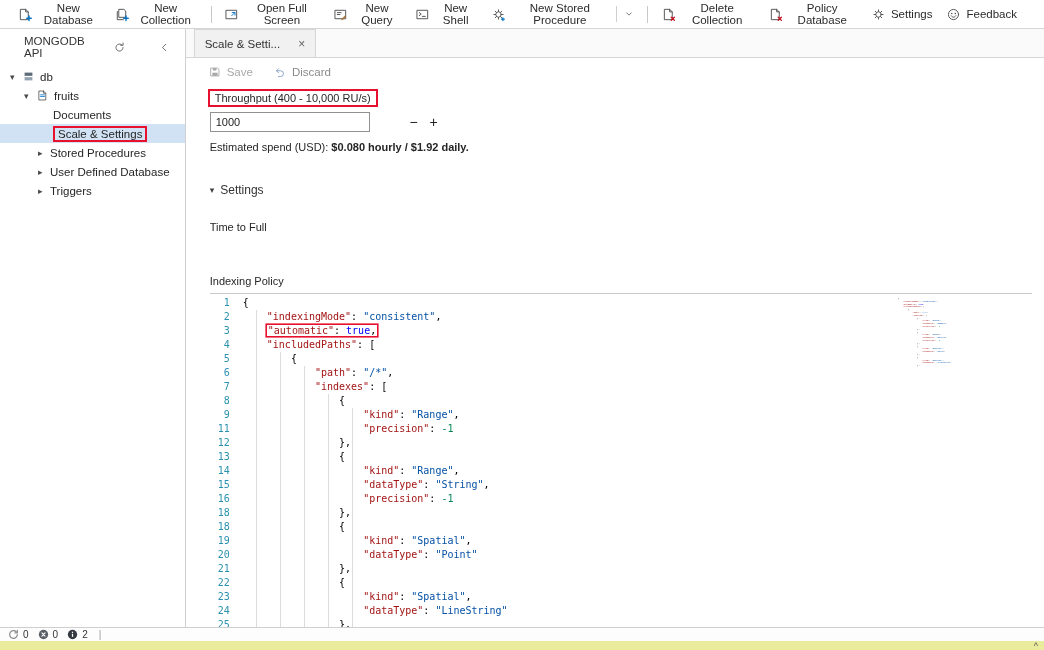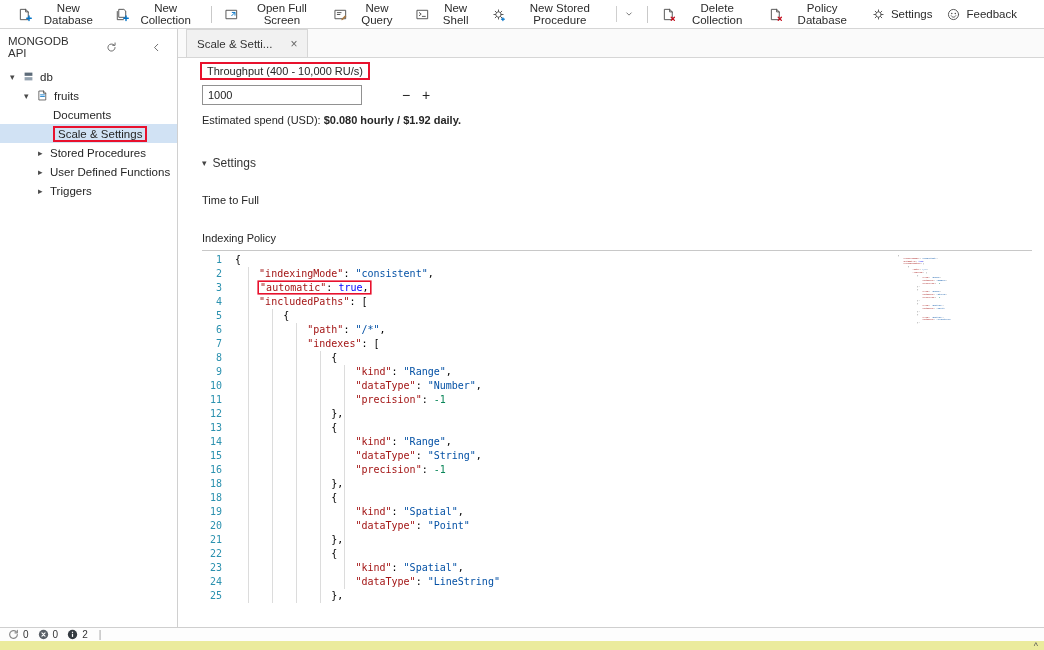--- a/index.html
+++ b/index.html
@@ -16,21 +16,21 @@
             height:100%; padding:0 7px; font-family:inherit; font-size:11.5px; color:#2b2b2b; cursor:pointer; }
   .tb-dd { background:none; border:none; border-left:1px solid #cfcfcf; height:16px;
            display:flex; align-items:center; padding:0 6px; cursor:pointer; }
   .tb-sep { width:1px; height:17px; background:#c9c9c9; margin:0 6px; }
   .feedback { margin-left:auto; margin-right:10px; }
   .icn { display:inline-flex; align-items:center; }
 
   
   .middle { flex:1; display:flex; min-height:0; }
   .sidebar { flex:0 0 178px; border-right:1px solid #d0d0d0; background:#fff; }
-  .sb-head { height:28px; display:flex; align-items:center; padding:8px 10px 0 8px;gap:24px; }
+  .sb-head { height:28px; display:flex; align-items:center; padding:8px 10px 0 24px;gap:24px; }
   .sb-title { flex:1; font-size:11.5px; color:#333; }
   .sb-ico-btn { background:none; border:none; padding:0 4px; cursor:pointer; display:inline-flex; }
   .tree { margin-top:10px; }
   .tree-item { height:19px; display:flex; align-items:center; font-size:11.5px; color:#262626; cursor:pointer; }
   .tree-item.sel { background:var(--sel-bg,#d1e2f4); }
   .tw { width:12px; font-size:9px; color:#4a4a4a; flex:0 0 12px; }
   .tree-item .icn { margin-right:5px; }
   .annot-inline { border:2px solid var(--annot,#e8112d); padding:0 3px; margin:-2px 0; }
 
   .main { flex:1; display:flex; flex-direction:column; min-width:0; background:#fff; }
@@ -61,21 +61,21 @@
               cursor:pointer; line-height:18px; font-family:inherit; }
   .step-minus { margin-left:34px; }
   .estimate { margin-top:9px; font-size:11px; color:#262626; }
   .settings-header { margin-top:30px; font-size:12px; color:#333; display:flex; align-items:center; gap:6px; }
   .caret { font-size:9px; color:#444; }
   .ttl-label { margin-top:24px; font-size:11px; color:#262626; }
   .ttl-group { margin-top:7px; display:flex; }
   .ttl-btn { height:20px; font-size:11px; padding:0 14px; background:#fff; border:1px solid #e1e1e1;
              color:#333; font-family:inherit; cursor:pointer; }
   .ttl-btn.active { background:var(--accent,#0d6eb8); border-color:var(--accent,#0d6eb8); color:#fff; }
-  .indexing-label { margin-top:26px; font-size:11px; color:#262626; }
+  .indexing-label { margin-top:42px; font-size:11px; color:#262626; }
 
   
   .editor { position:relative; margin-top:6px; border-top:1px solid #c8c8c8; height:358px;
             font-family:"DejaVu Sans Mono", monospace; font-size:10px; overflow:hidden; background:#fff; }
   .code-area { padding-top:2px; position:relative; }
   .code-line { display:flex; line-height:14px; height:14px; }
   .ln { flex:0 0 33px; text-align:right; padding-right:13px; color:#2b91af; }
   .code-text { white-space:pre; color:#000; }
   .code-annot { box-shadow:0 0 0 1.6px var(--annot,#e8112d); padding:0 1px; }
   .ig { position:absolute; width:1px; background:#dcdcdc; }
@@ -259,37 +259,62 @@
           </div>
           <div class="tree-item sel" style="padding-left: 53px;">
             <span class="tree-label annot-inline">Scale &amp; Settings</span>
           </div>
           <div class="tree-item" style="padding-left: 38px;">
             <span class="tw">▸</span>
             <span class="tree-label">Stored Procedures</span>
           </div>
           <div class="tree-item" style="padding-left: 38px;">
             <span class="tw">▸</span>
-            <span class="tree-label">User Defined Functions</span>
+            <span class="tree-label">User Defined Database</span>
           </div>
           <div class="tree-item" style="padding-left: 38px;">
             <span class="tw">▸</span>
             <span class="tree-label">Triggers</span>
           </div>
         </div>
     </div>
 
     <div class="main">
       <div class="tabbar">
         <div class="tab">
           <span>Scale &amp; Setti...</span>
           <span class="tab-close">×</span>
         </div>
       </div>
 
+      <div class="cmdbar">
+        <button class="cmd-btn cmd-save">
+          <span class="icn" id="save-icon-slot">
+              <span class="icn">
+                <svg width="14" height="14" viewBox="0 0 16 16" fill="none" stroke="#4f4f4f" stroke-width="1" stroke-linecap="round" stroke-linejoin="round">
+                  <path d="M3.5 3.5h7.6l1.4 1.4v7.6H3.5z" stroke="#a8a8a8"></path>
+                  <path d="M5.5 3.5h4.2v2.8H5.5z" fill="#a8a8a8" stroke="none"></path>
+                  <path d="M5 8.8h6v3.6H5z" fill="#a8a8a8" stroke="none"></path>
+                </svg>
+              </span>
+            </span>
+          <span>Save</span>
+        </button>
+        <button class="cmd-btn cmd-discard">
+          <span class="icn" id="discard-icon-slot">
+              <span class="icn">
+                <svg width="14" height="14" viewBox="0 0 16 16" fill="none" stroke="#4f4f4f" stroke-width="1" stroke-linecap="round" stroke-linejoin="round">
+                  <path d="M4 6.6h4.6a3.3 3.3 0 0 1 0 6.6H6.2" stroke="#7e9cc0"></path>
+                  <path d="M6.4 4.2L4 6.6l2.4 2.4" stroke="#7e9cc0"></path>
+                </svg>
+              </span>
+            </span>
+          <span>Discard</span>
+        </button>
+      </div>
 
       <div class="content">
         <div>
           <span class="annot-box">
             <span>Throughput (400 - 10,000 RU/s)</span>
           </span>
         </div>
 
         <div class="tp-row">
           <input class="tp-input" type="text" value="1000" style="">
@@ -343,24 +368,20 @@
                 <span class="ln">7</span>
                 <span class="code-text">            <span style="color: rgb(163, 21, 21);">"indexes"</span><span style="color: rgb(0, 0, 0);">: [</span></span>
               </div>
               <div class="code-line">
                 <span class="ln">8</span>
                 <span class="code-text">                <span style="color: rgb(0, 0, 0);">{</span></span>
               </div>
               <div class="code-line">
                 <span class="ln">9</span>
                 <span class="code-text">                    <span style="color: rgb(163, 21, 21);">"kind"</span><span style="color: rgb(0, 0, 0);">: </span><span style="color: rgb(4, 81, 165);">"Range"</span><span style="color: rgb(0, 0, 0);">,</span></span>
-              </div>
-              <div class="code-line">
-                <span class="ln">10</span>
-                <span class="code-text">                    <span style="color: rgb(163, 21, 21);">"dataType"</span><span style="color: rgb(0, 0, 0);">: </span><span style="color: rgb(4, 81, 165);">"Number"</span><span style="color: rgb(0, 0, 0);">,</span></span>
               </div>
               <div class="code-line">
                 <span class="ln">11</span>
                 <span class="code-text">                    <span style="color: rgb(163, 21, 21);">"precision"</span><span style="color: rgb(0, 0, 0);">: </span><span style="color: rgb(9, 134, 88);">-1</span></span>
               </div>
               <div class="code-line">
                 <span class="ln">12</span>
                 <span class="code-text">                <span style="color: rgb(0, 0, 0);">},</span></span>
               </div>
               <div class="code-line">

